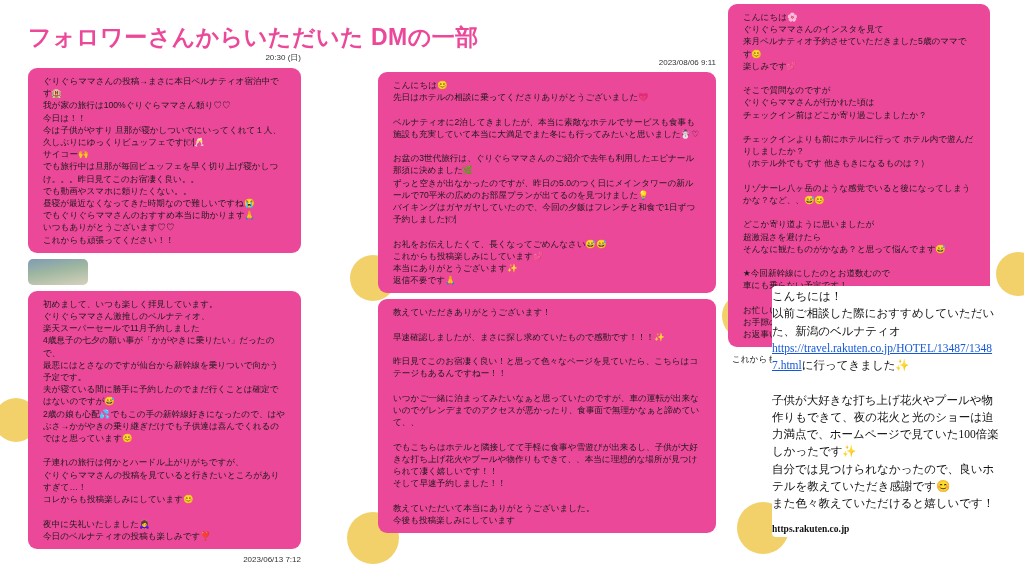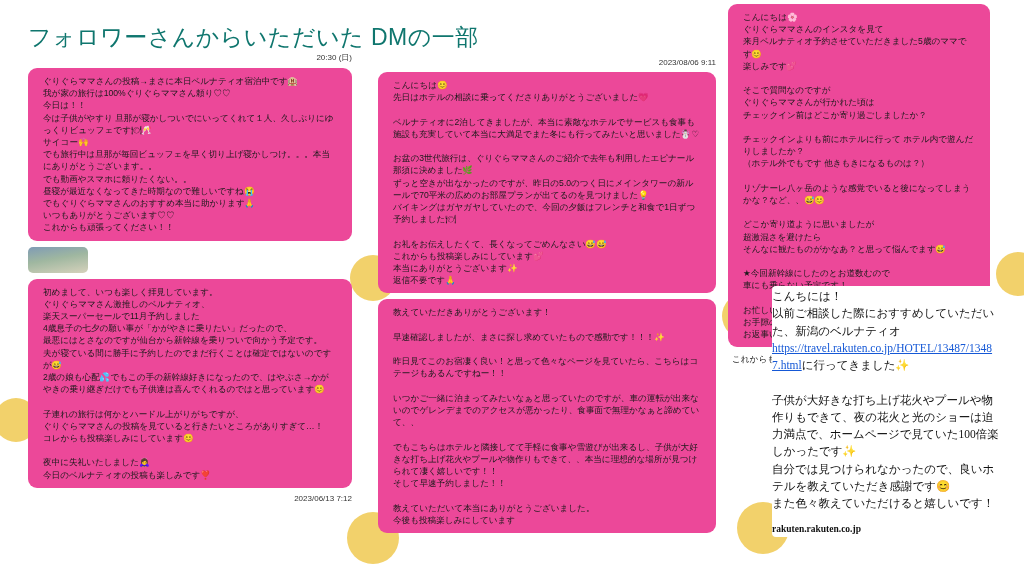--- a/index.html
+++ b/index.html
@@ -8,23 +8,23 @@
     background:#ffffff;
     font-family:"Liberation Sans", sans-serif;
     position:relative;
     overflow:hidden;
     color:#111;
   }
   .page-title{
     position:absolute;
     left:28px;top:22px;
     font-size:23px;
-    font-weight:normal;
+    font-weight:bold;
     letter-spacing:0.5px;
-    color:#0f766e;
+    color:#ec4899;
   }
   .col{position:absolute;}
   .bubble{
     background:#ec4899;
     border-radius:9px;
     padding:7px 15px;
     font-size:8.6px;
     line-height:1.42;
     color:#1a1a1a;
     white-space:pre-wrap;
@@ -75,28 +75,28 @@
 
 <div class="dot" style="left:350px;top:255px;width:46px;height:46px;"></div>
 <div class="dot" style="left:722px;top:293px;width:46px;height:46px;"></div>
 <div class="dot" style="left:737px;top:502px;width:52px;height:52px;"></div>
 <div class="dot" style="left:347px;top:512px;width:52px;height:52px;"></div>
 <div class="dot" style="left:996px;top:252px;width:44px;height:44px;"></div>
 <div class="dot" style="left:-6px;top:398px;width:44px;height:44px;"></div>
 
 <div class="page-title">フォロワーさんからいただいた DMの一部</div>
 
-<div class="col" style="left:28px;top:52px;width:324px;">
+<div class="col" style="left:28px;top:52px;width:273px;">
   <div class="ts right">20:30 (日)</div>
   <div class="bubble">ぐりぐらママさんの投稿→まさに本日ベルナティオ宿泊中です🏨
 我が家の旅行は100%ぐりぐらママさん頼り♡♡
 今日は！！
 今は子供がやすり 旦那が寝かしついでにいってくれて１人、久しぶりにゆっくりビュッフェです🍽🥂
 サイコー🙌
-でも旅行中は旦那が毎回ビュッフェを早く切り上げ寝かしつけ。。。本当にありがとうございます。。
+でも旅行中は旦那が毎回ビュッフェを早く切り上げ寝かしつけ。。。昨日見てこのお宿凄く良い。。
 でも動画やスマホに頼りたくない。。
 昼寝が最近なくなってきた時期なので難しいですね😭
 でもぐりぐらママさんのおすすめ本当に助かります🙏
 いつもありがとうございます♡♡
 これからも頑張ってください！！</div>
   <div class="photo"></div>
   <div class="bubble">初めまして、いつも楽しく拝見しています。
 ぐりぐらママさん激推しのベルナティオ、
 楽天スーパーセールで11月予約しました
 4歳息子の七夕の願い事が「かがやきに乗りたい」だったので、
@@ -173,15 +173,15 @@
 
 <div class="col" style="left:772px;top:286px;width:228px;font-family:Liberation Serif, serif;">
   <div class="big-note">
     <span class="sub-note">こんちには！
 以前ご相談した際におすすめしていただいた、新潟のベルナティオ
 </span><a class="link" href="#">https://travel.rakuten.co.jp/HOTEL/13487/13487.html</a><span class="sub-note">に行ってきました✨
 
 子供が大好きな打ち上げ花火やプールや物作りもできて、夜の花火と光のショーは迫力満点で、ホームページで見ていた100倍楽しかったです✨
 自分では見つけられなかったので、良いホテルを教えていただき感謝です😊
 また色々教えていただけると嬉しいです！</span>
-    <div class="card-domain">rakuten.rakuten.co.jp</div>
+    <div class="card-domain">https.rakuten.co.jp</div>
   </div>
 </div>
 
 </body></html>

